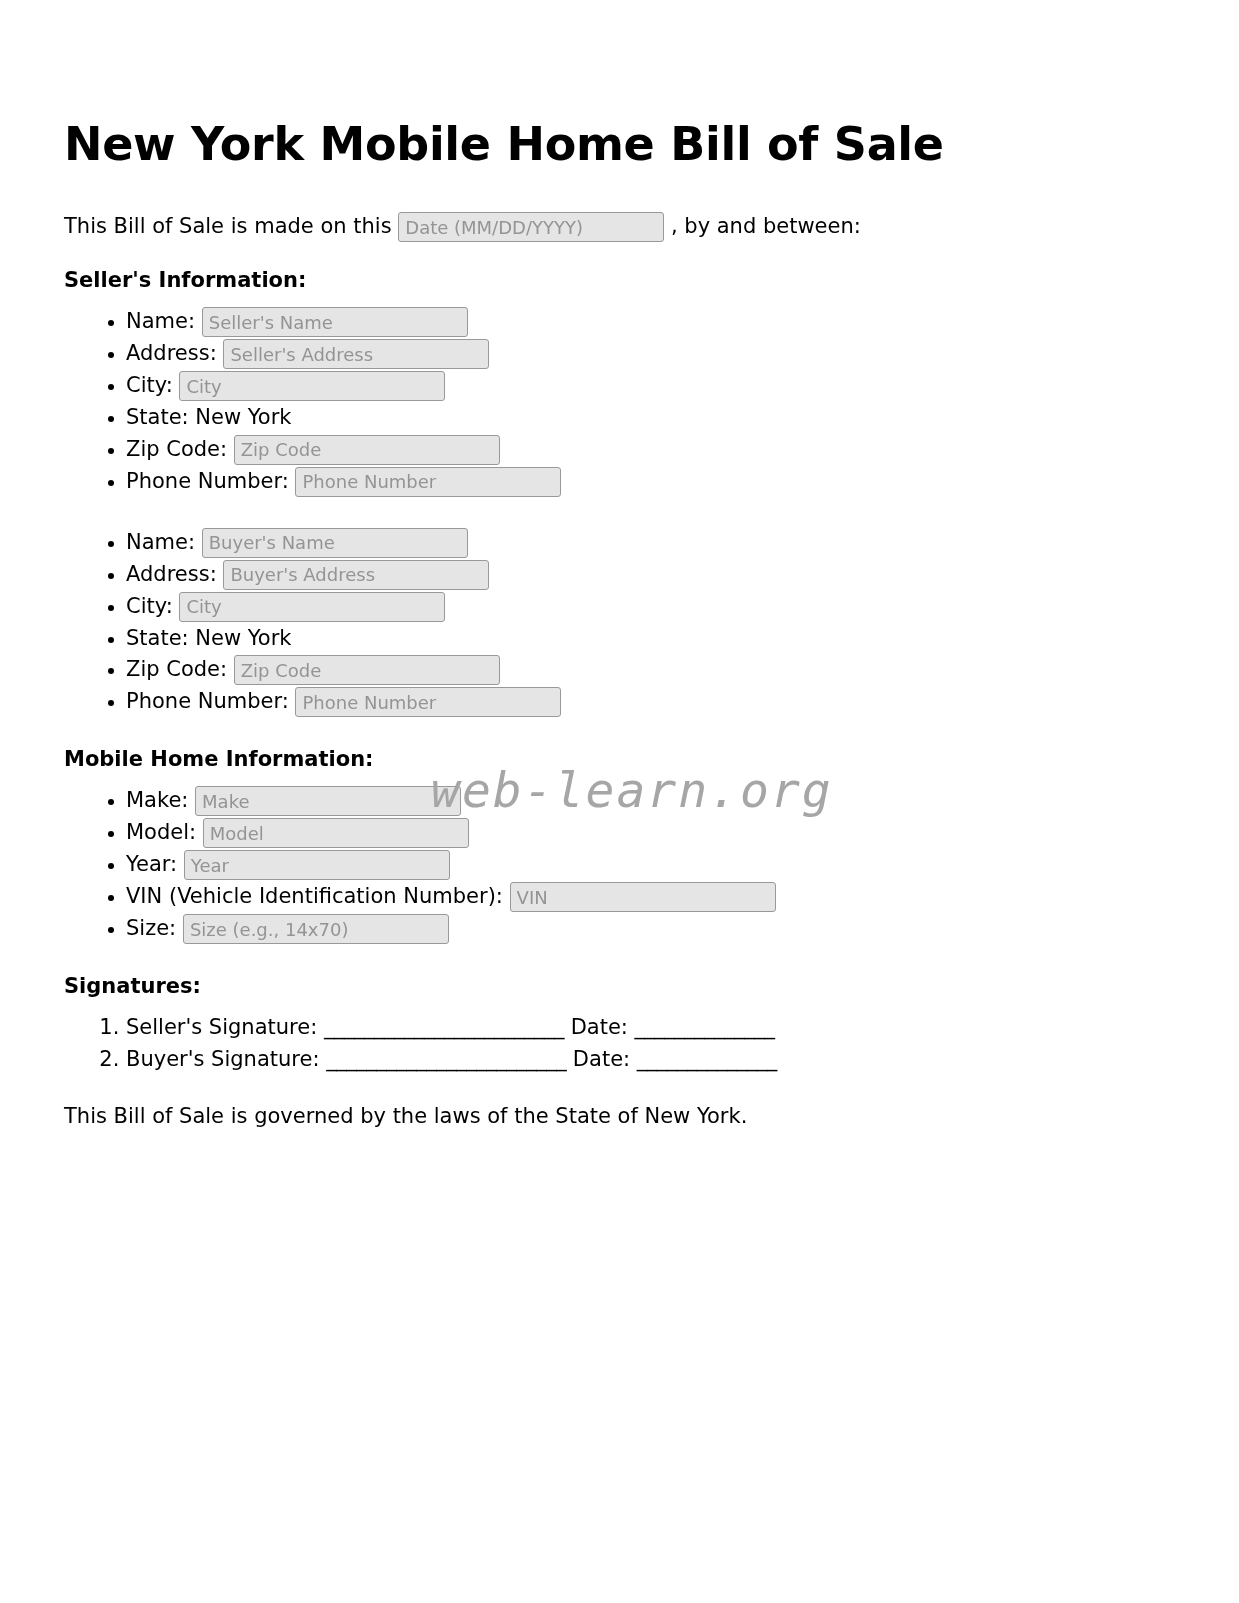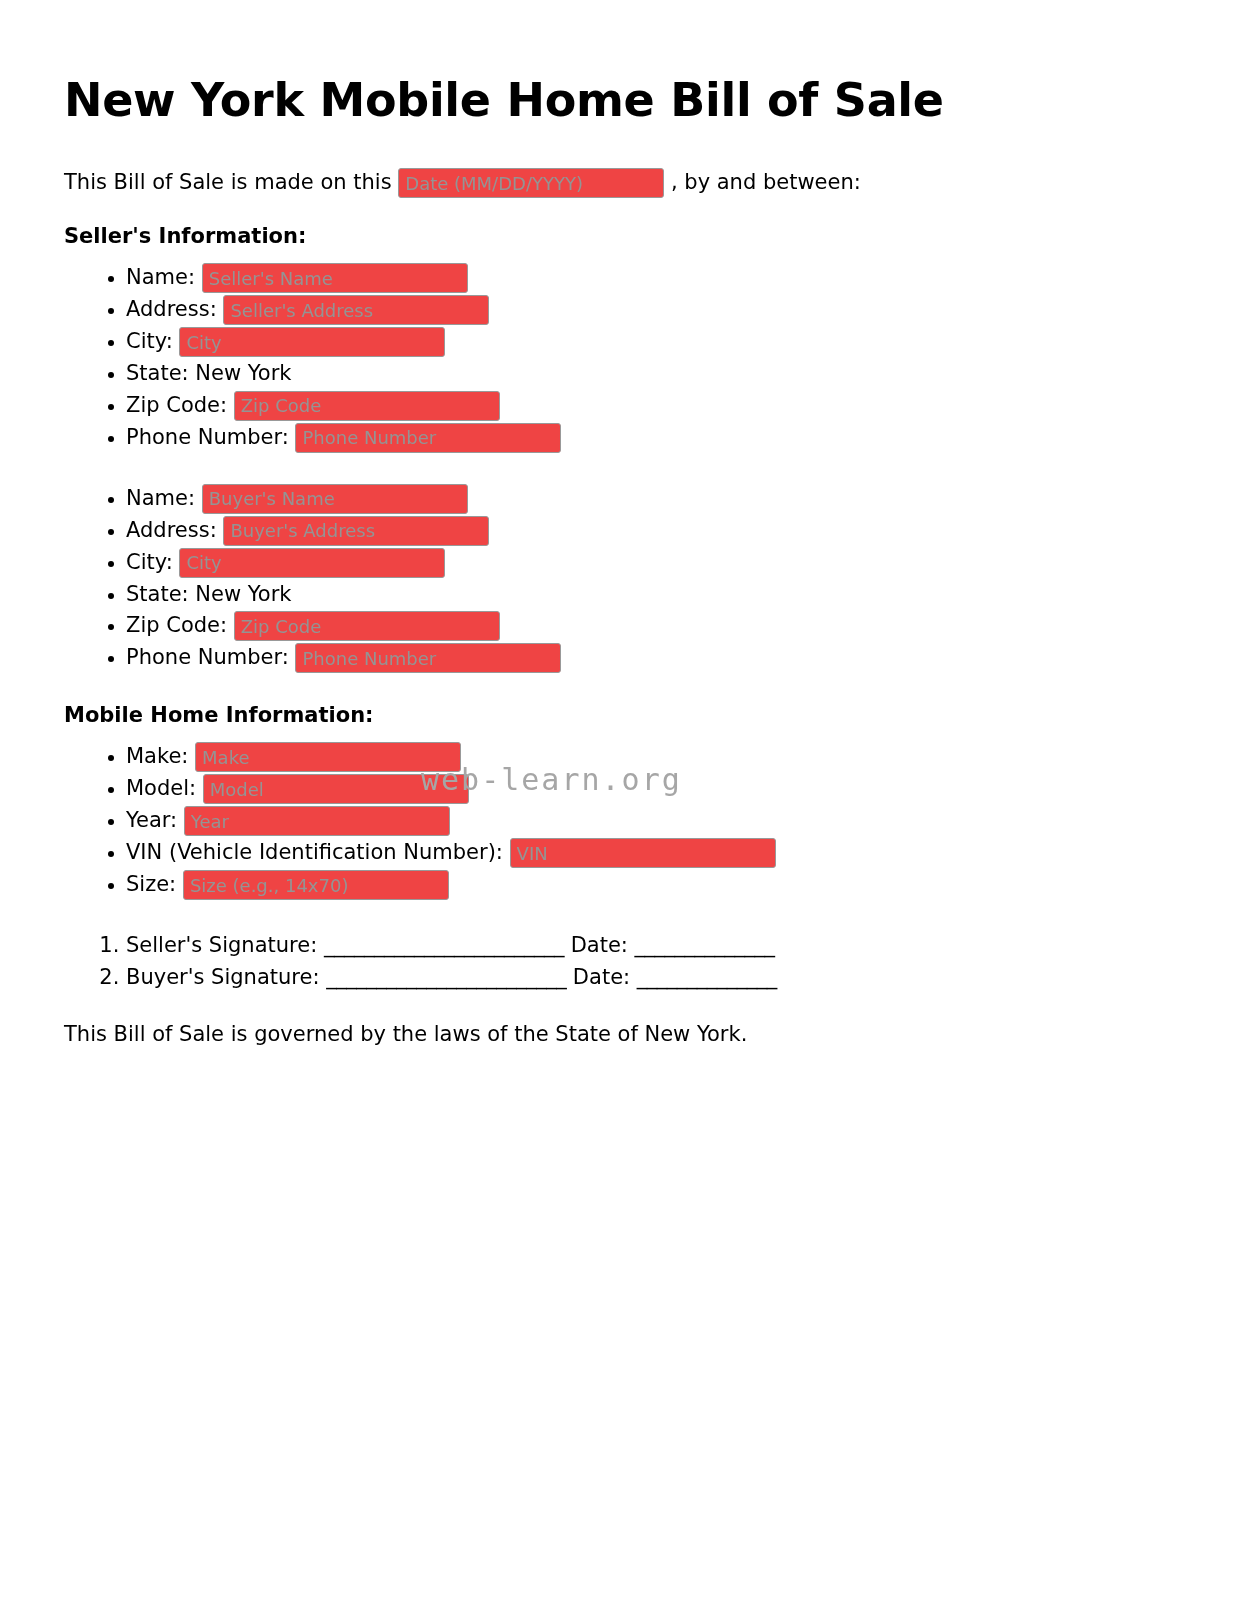--- a/index.html
+++ b/index.html
@@ -13,21 +13,21 @@
     height: 1603px;
     font-family: "DejaVu Sans", "Liberation Sans", sans-serif;
     color: #000000;
     position: relative;
     overflow: hidden;
   }
   .page {
     position: relative;
     width: 1239px;
     height: 1287px;
-    padding: 76px 64px 0 64px;
+    padding: 120px 64px 0 64px;
   }
   .doc-title {
     font-size: 46px;
     font-weight: bold;
     letter-spacing: -0.3px;
     margin: 0 0 44px 0;
     line-height: 1.05;
     color: #000;
   }
   .para {
@@ -56,21 +56,21 @@
   }
   ul.fields li::marker { font-size: 18px; }
   .field-label { }
   input.txt {
     font-family: "DejaVu Sans", "Liberation Sans", sans-serif;
     font-size: 18px;
     color: #333;
     padding: 3px 6px;
     border: 1px solid #999;
     border-radius: 3px;
-    background: #ef4444;
+    background: #e5e5e5;
     vertical-align: middle;
     height: 30px;
     line-height: 22px;
     outline: none;
   }
   input.txt::placeholder { color: #949494; opacity: 1; }
   .w-date   { width: 266px; }
   .w-name   { width: 266px; }
   .w-addr   { width: 266px; }
   .w-city   { width: 266px; }
@@ -97,29 +97,30 @@
   ol.sigs li {
     font-size: 21px;
     line-height: 1.45;
     margin: 0 0 1px 0;
     white-space: nowrap;
   }
   .rule { letter-spacing: -0.5px; }
 
   .watermark {
     position: absolute;
-    left: 421px;
+    left: 431px;
     top: 762px;
     font-family: "DejaVu Sans Mono", "Liberation Mono", monospace;
-    font-size: 30px;
+    font-size: 48px;
     letter-spacing: 2px;
     color: #a6a6a6;
     white-space: nowrap;
     pointer-events: none;
     user-select: none;
+    font-style: italic;
   }
 </style>
 </head>
 <body>
 
 <div class="page">
 
   <h1 class="doc-title">New York Mobile Home Bill of Sale</h1>
 
   <p class="para">
@@ -166,20 +167,21 @@
     <li><span class="field-label">Year:</span>
       <input class="txt w-year" type="text" placeholder="Year" style=""></li>
     <li><span class="field-label">VIN (Vehicle Identification Number):</span>
       <input class="txt w-vin" type="text" placeholder="VIN" style=""></li>
     <li><span class="field-label">Size:</span>
       <input class="txt w-size" type="text" placeholder="Size (e.g., 14x70)" style=""></li>
   </ul>
 
 
 
+  <h2 class="sig-head">Signatures:</h2>
   <ol class="sigs">
     <li>
       <span>Seller's Signature:</span>
       <span class="rule">________________________</span>
       <span>Date:</span>
       <span class="rule">______________</span>
     </li>
     <li>
       <span>Buyer's Signature:</span>
       <span class="rule">________________________</span>

